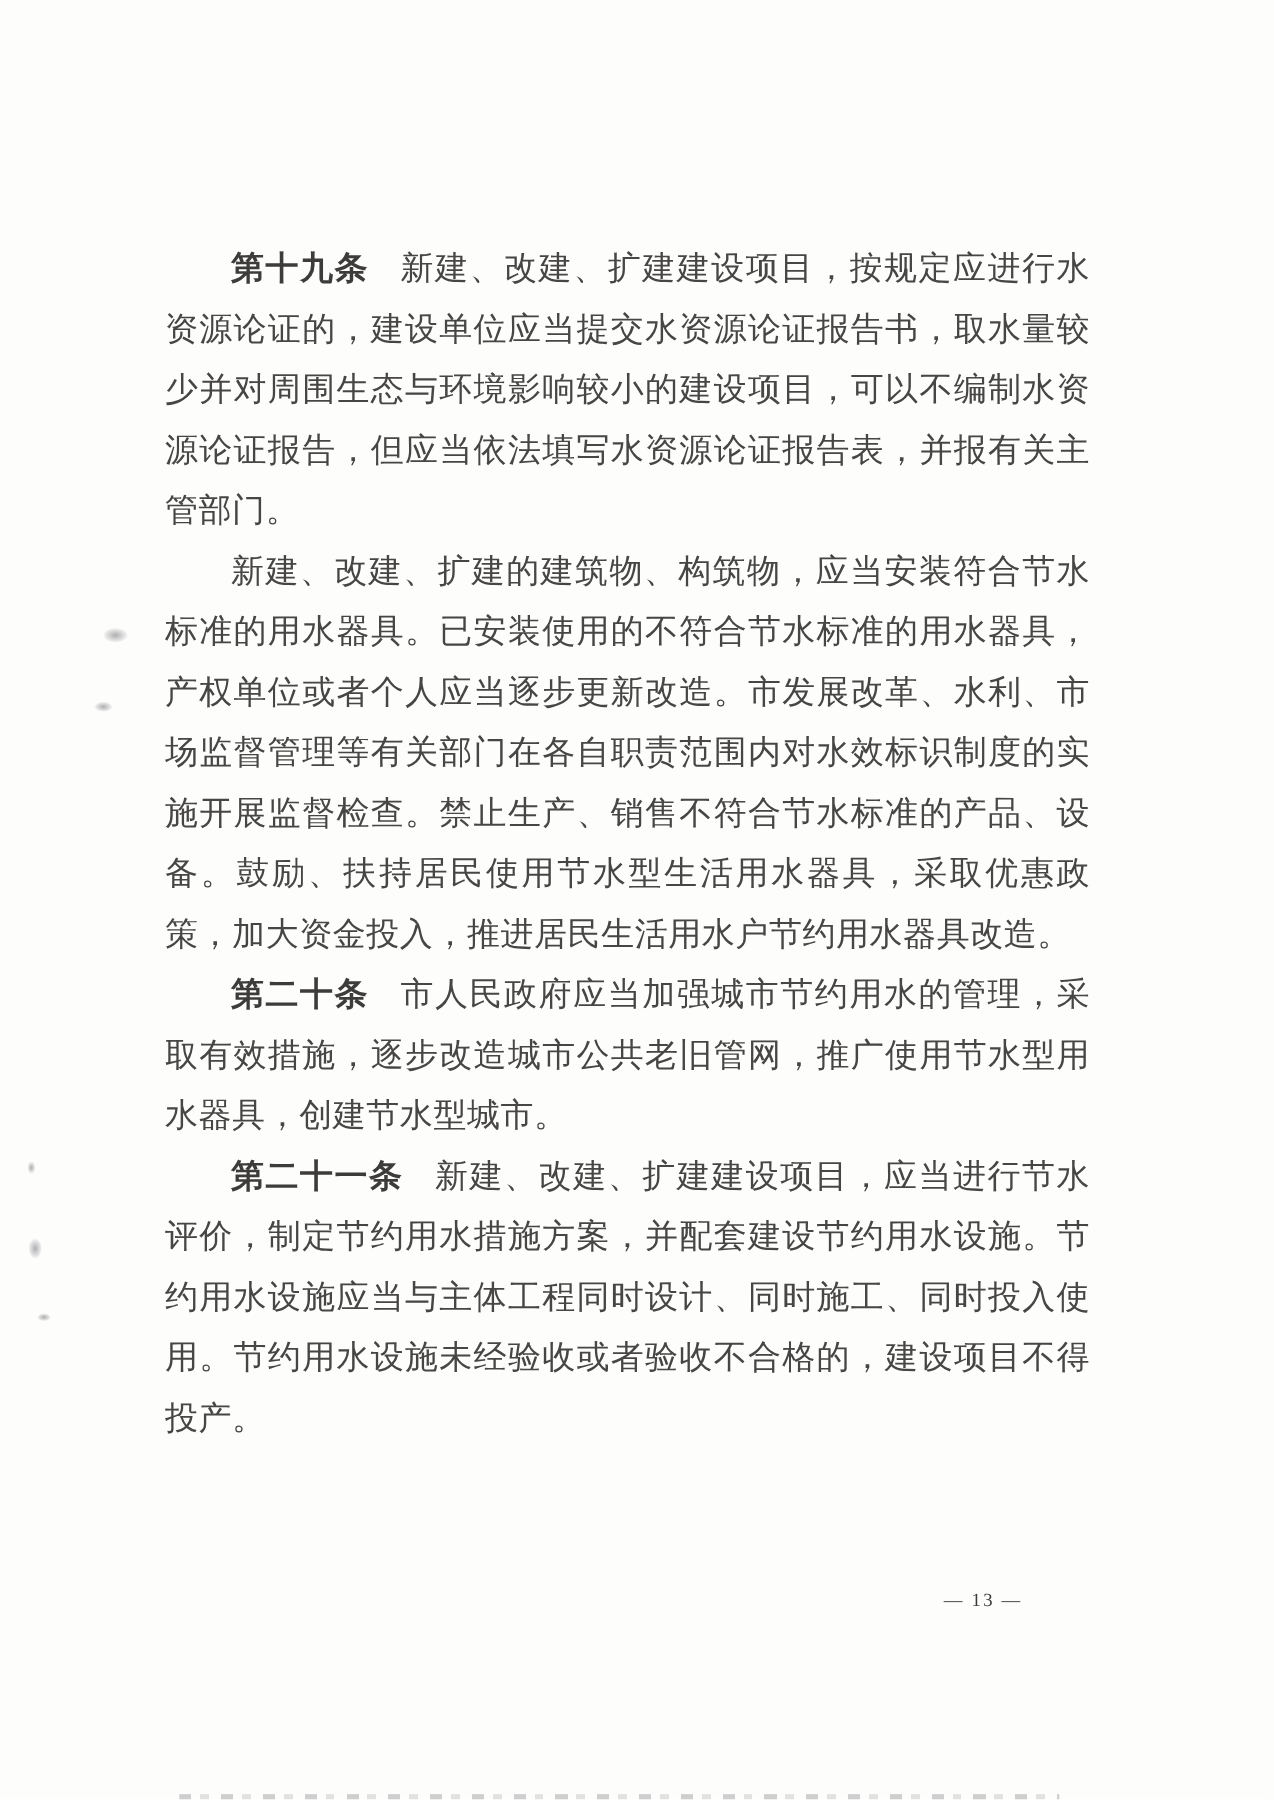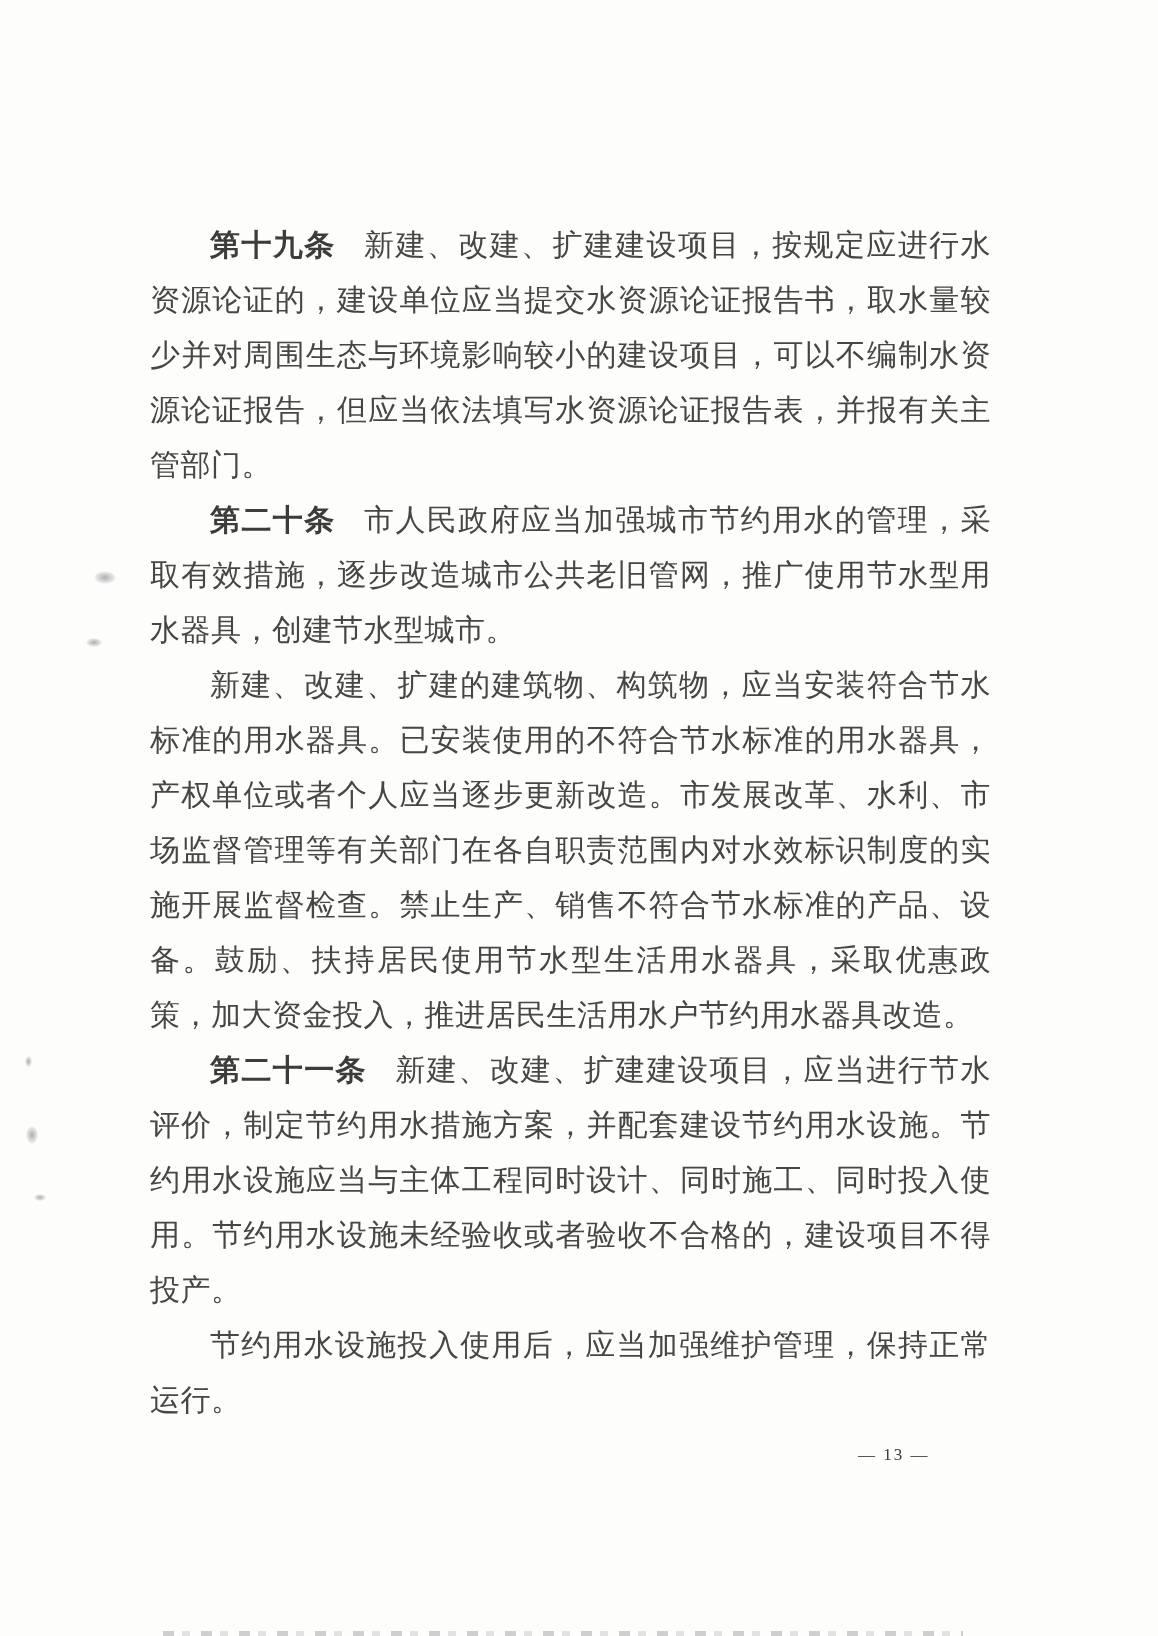--- a/index.html
+++ b/index.html
@@ -88,35 +88,32 @@
 
 <div class="scan-page">
 
   <div class="content">
 
     <p class="para">
       <span class="art">第十九条</span><span>新建、改建、扩建建设项目，按规定应进行水资源论证的，建设单位应当提交水资源论证报告书，取水量较少并对周围生态与环境影响较小的建设项目，可以不编制水资源论证报告，但应当依法填写水资源论证报告表，并报有关主管部门。</span>
     </p>
 
     <p class="para">
-      <span class="art">第二十条</span><span>市人民政府应当加强城市节约用水的管理，采取有效措施，逐步改造城市公共老旧管网，推广使用节水型用水器具，创建节水型城市。</span>
+      <span>新建、改建、扩建的建筑物、构筑物，应当安装符合节水标准的用水器具。已安装使用的不符合节水标准的用水器具，产权单位或者个人应当逐步更新改造。市发展改革、水利、市场监督管理等有关部门在各自职责范围内对水效标识制度的实施开展监督检查。禁止生产、销售不符合节水标准的产品、设备。鼓励、扶持居民使用节水型生活用水器具，采取优惠政策，加大资金投入，推进居民生活用水户节约用水器具改造。</span>
     </p>
 
     <p class="para">
-      <span>新建、改建、扩建的建筑物、构筑物，应当安装符合节水标准的用水器具。已安装使用的不符合节水标准的用水器具，产权单位或者个人应当逐步更新改造。市发展改革、水利、市场监督管理等有关部门在各自职责范围内对水效标识制度的实施开展监督检查。禁止生产、销售不符合节水标准的产品、设备。鼓励、扶持居民使用节水型生活用水器具，采取优惠政策，加大资金投入，推进居民生活用水户节约用水器具改造。</span>
+      <span class="art">第二十条</span><span>市人民政府应当加强城市节约用水的管理，采取有效措施，逐步改造城市公共老旧管网，推广使用节水型用水器具，创建节水型城市。</span>
     </p>
 
 
     <p class="para">
       <span class="art">第二十一条</span><span>新建、改建、扩建建设项目，应当进行节水评价，制定节约用水措施方案，并配套建设节约用水设施。节约用水设施应当与主体工程同时设计、同时施工、同时投入使用。节约用水设施未经验收或者验收不合格的，建设项目不得投产。</span>
     </p>
 
-    <p class="para">
-      <span>节约用水设施投入使用后，应当加强维护管理，保持正常运行。</span>
-    </p>
 
   </div>
 
   <div class="page-number">— 13 —</div>
 
   <div class="smudge s1"></div>
   <div class="smudge s2"></div>
   <div class="smudge s3"></div>
   <div class="smudge s4"></div>
   <div class="smudge s5"></div>

